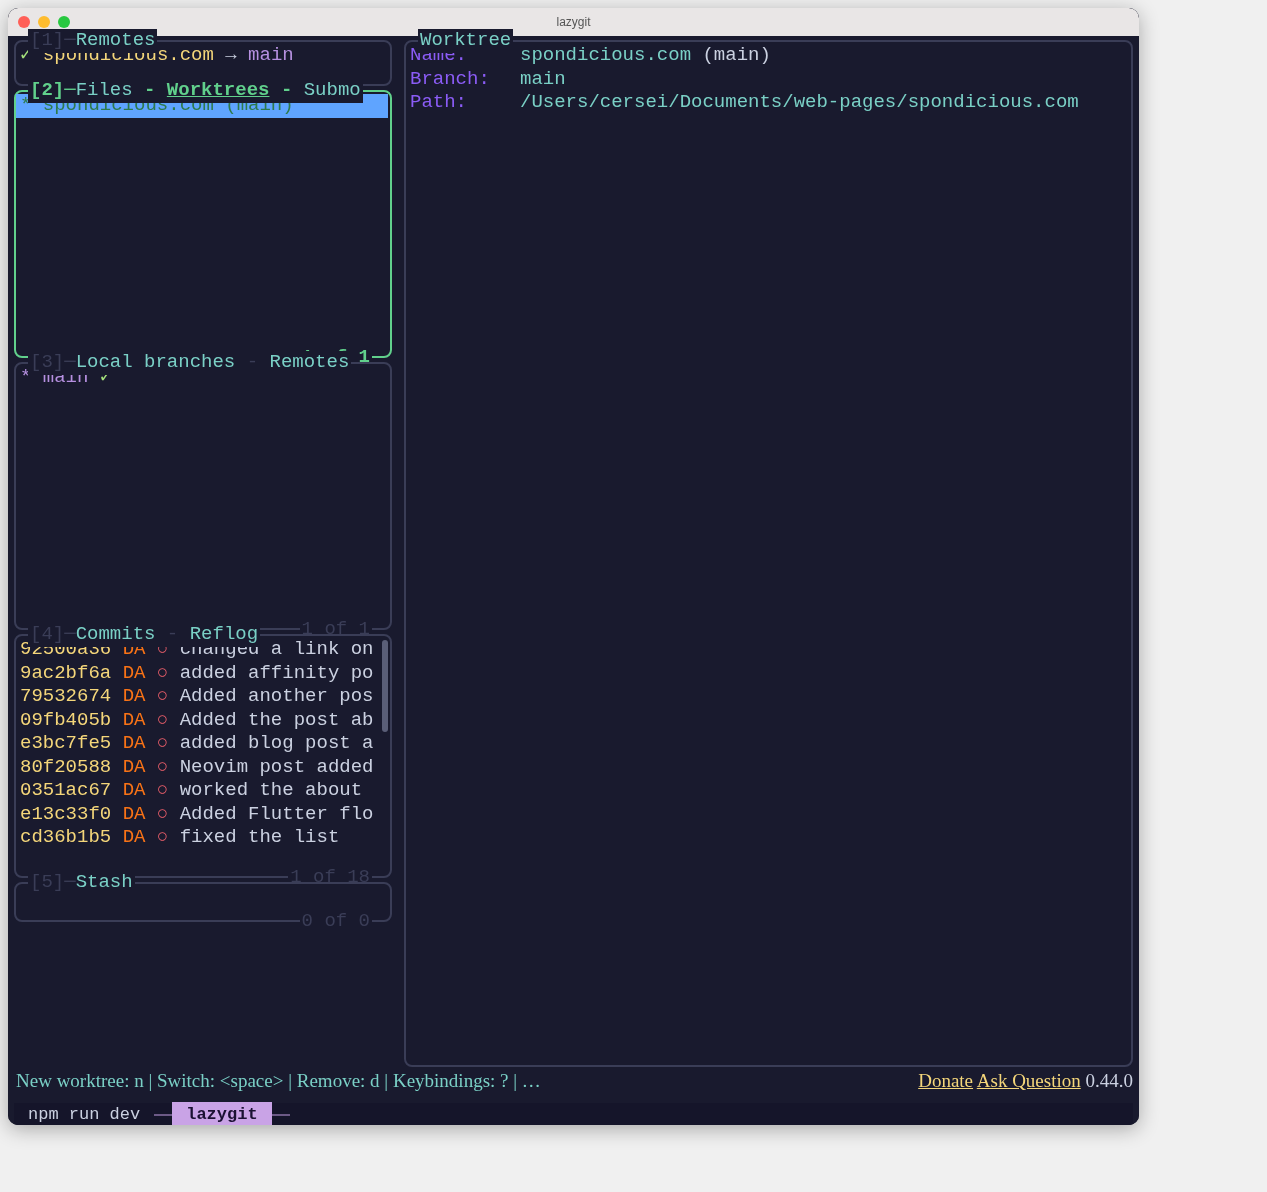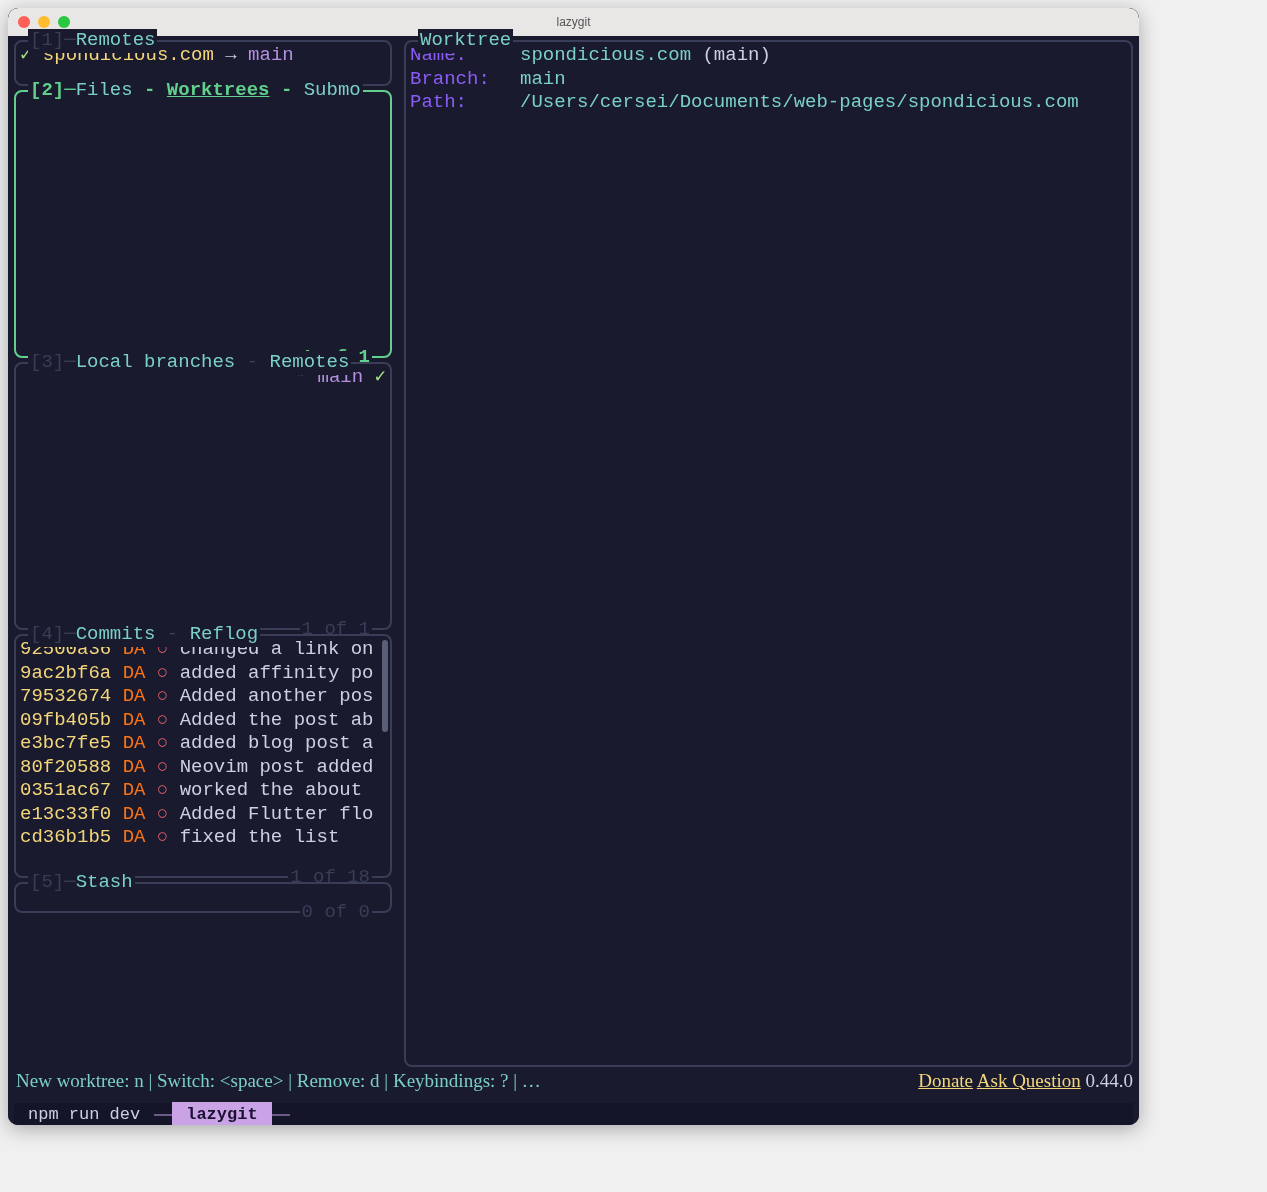--- a/index.html
+++ b/index.html
@@ -162,24 +162,25 @@
             <span class="yellow">spondicious.com</span>
             <span class="white">→</span>
             <span class="purple">main</span>
           </div>
         </div>
 
         <div class="panel active" style="height:268px;">
           <div class="panel-title">
             <span class="bold-green">[2]</span><span class="bold-green">─</span><span class="cyan">Files</span><span class="bold-green"> - </span><span class="bold-green underline">Worktrees</span><span class="bold-green"> - </span><span class="cyan">Submo</span>
           </div>
+          <span class="selected-row" style="color:#2d7a4a;"> * spondicious.com (main)</span>
           <div class="panel-footer">1 of 1</div>
         </div>
 
-        <div class="panel" style="height:268px;text-align:right;">
+        <div class="panel" style="height:268px;">
           <div class="panel-title">
             <span class="dim">[3]</span><span class="dim">─</span><span class="cyan">Local branches</span><span class="dim"> - </span><span class="cyan">Remotes</span>
           </div>
           <div>
             <span class="purple"> *</span>
             <span class="purple">main</span>
             <span class="green">✓</span>
           </div>
           <div class="panel-footer">1 of 1</div>
         </div>
@@ -196,21 +197,21 @@
               <div class="commits-row"><span class="yellow">e3bc7fe5</span> <span class="red">DA</span> <span class="circle">○</span> <span class="white">added blog post a</span></div>
               <div class="commits-row"><span class="yellow">80f20588</span> <span class="red">DA</span> <span class="circle">○</span> <span class="white">Neovim post added</span></div>
               <div class="commits-row"><span class="yellow">0351ac67</span> <span class="red">DA</span> <span class="circle">○</span> <span class="white">worked the about</span></div>
               <div class="commits-row"><span class="yellow">e13c33f0</span> <span class="red">DA</span> <span class="circle">○</span> <span class="white">Added Flutter flo</span></div>
               <div class="commits-row"><span class="yellow">cd36b1b5</span> <span class="red">DA</span> <span class="circle">○</span> <span class="white">fixed the list</span></div>
             </div>
           <div class="scrollbar"></div>
           <div class="panel-footer">1 of 18</div>
         </div>
 
-        <div class="panel" style="height:31px;font-family:Liberation Mono, monospace;">
+        <div class="panel" style="height:40px;font-family:Liberation Mono, monospace;">
           <div class="panel-title">
             <span class="dim">[5]</span><span class="dim">─</span><span class="cyan">Stash</span>
           </div>
           <div class="panel-footer">0 of 0</div>
         </div>
 
       </div>
 
       <div class="right-col">
         <div class="panel" style="height:100%;">

